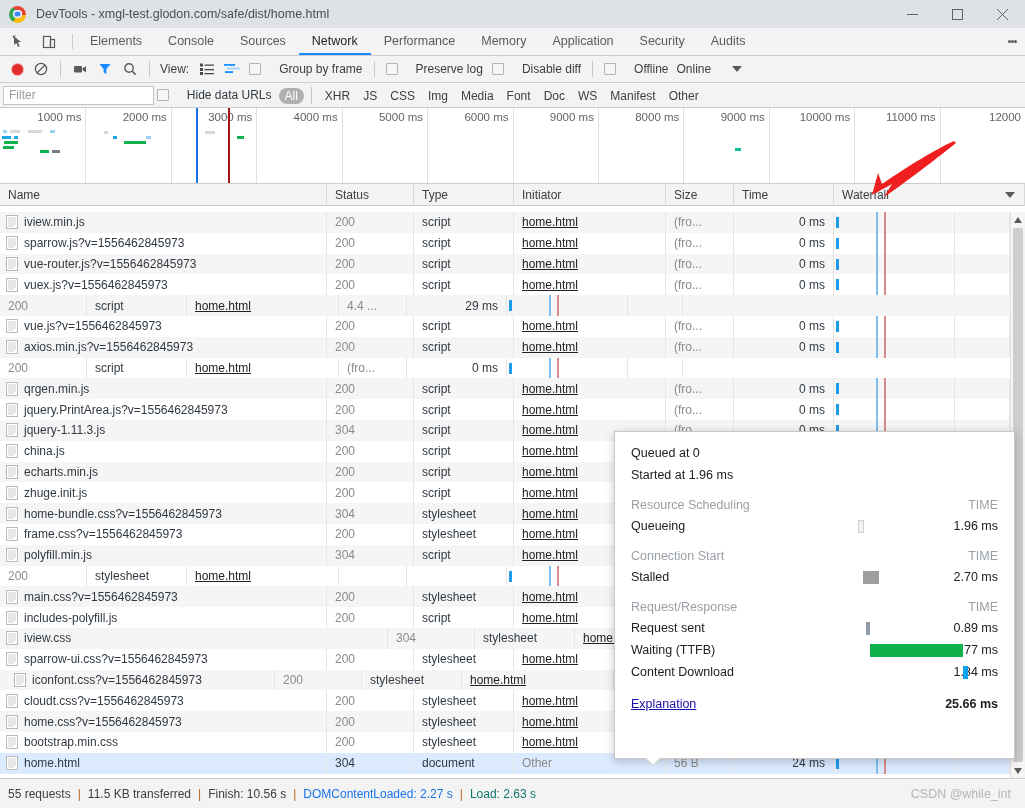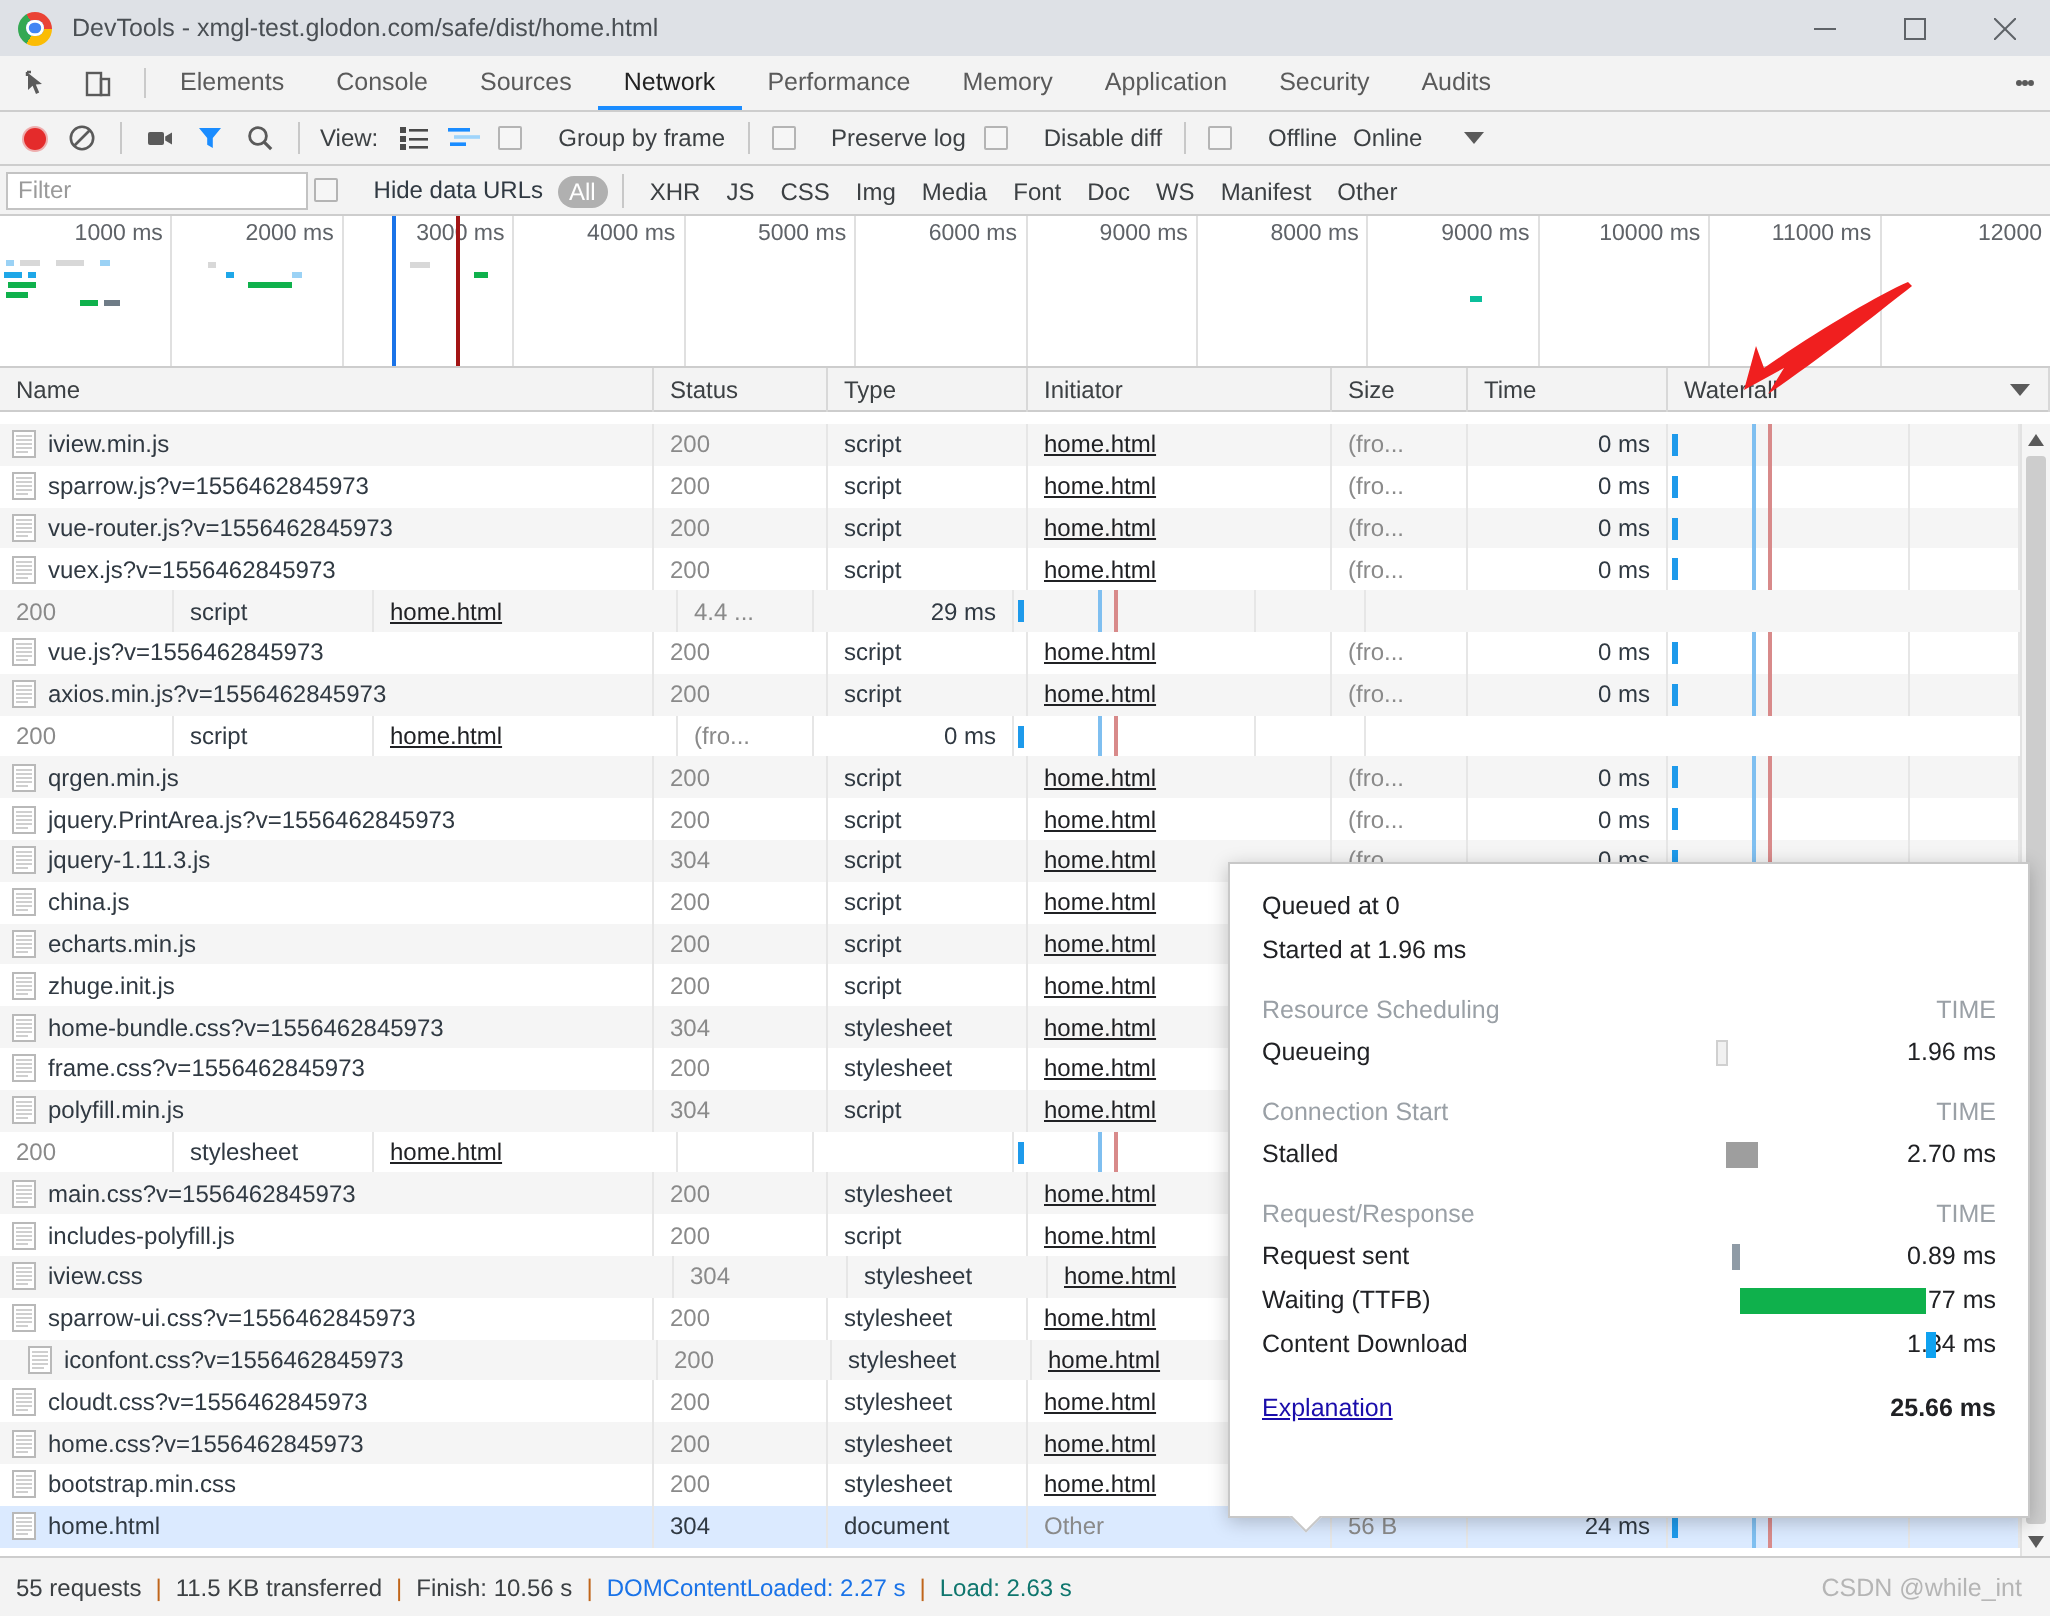--- a/index.html
+++ b/index.html
@@ -1203,21 +1203,21 @@
         <div class="cell wf" style="flex: 1 1 0%; padding-left: 0px;">
           <div class="wf-grid" style="left: 51px;"></div>
           <div class="wf-grid" style="left: 120px;"></div>
           <div class="wf-grid" style="left: 175px;"></div>
           <div class="wf-bar" style="left: 2px; width: 3px;"></div>
           <div class="wf-vline" style="left: 42px; background: rgb(127, 191, 240);"></div>
           <div class="wf-vline" style="left: 50px; background: rgb(216, 138, 138);"></div>
         </div>
       </div>
       <div class="row odd">
-        <div class="cell name" style="width: 337px;">
+        <div class="cell name" style="width: 388px;">
           <svg class="doc-icon" viewBox="0 0 12 14">
             <rect x="0.5" y="0.5" width="11" height="13" fill="#fff" stroke="#b9b9b9"></rect>
             <g stroke="#cfcfcf" stroke-width="1">
               <line x1="2" y1="3" x2="10" y2="3"></line>
               <line x1="2" y1="5" x2="10" y2="5"></line>
               <line x1="2" y1="7" x2="10" y2="7"></line>
               <line x1="2" y1="9" x2="10" y2="9"></line>
               <line x1="2" y1="11" x2="8" y2="11"></line>
             </g>
           </svg>
@@ -1279,21 +1279,21 @@
         <div class="cell wf" style="flex: 1 1 0%; padding-left: 0px;">
           <div class="wf-grid" style="left: 51px;"></div>
           <div class="wf-grid" style="left: 120px;"></div>
           <div class="wf-grid" style="left: 175px;"></div>
           <div class="wf-bar" style="left: 2px; width: 3px;"></div>
           <div class="wf-vline" style="left: 42px; background: rgb(127, 191, 240);"></div>
           <div class="wf-vline" style="left: 50px; background: rgb(216, 138, 138);"></div>
         </div>
       </div>
       <div class="row odd">
-        <div class="cell name" style="width: 329px; padding-left: 14px;">
+        <div class="cell name" style="width: 275px; padding-left: 14px;">
           <svg class="doc-icon" viewBox="0 0 12 14">
             <rect x="0.5" y="0.5" width="11" height="13" fill="#fff" stroke="#b9b9b9"></rect>
             <g stroke="#cfcfcf" stroke-width="1">
               <line x1="2" y1="3" x2="10" y2="3"></line>
               <line x1="2" y1="5" x2="10" y2="5"></line>
               <line x1="2" y1="7" x2="10" y2="7"></line>
               <line x1="2" y1="9" x2="10" y2="9"></line>
               <line x1="2" y1="11" x2="8" y2="11"></line>
             </g>
           </svg>

